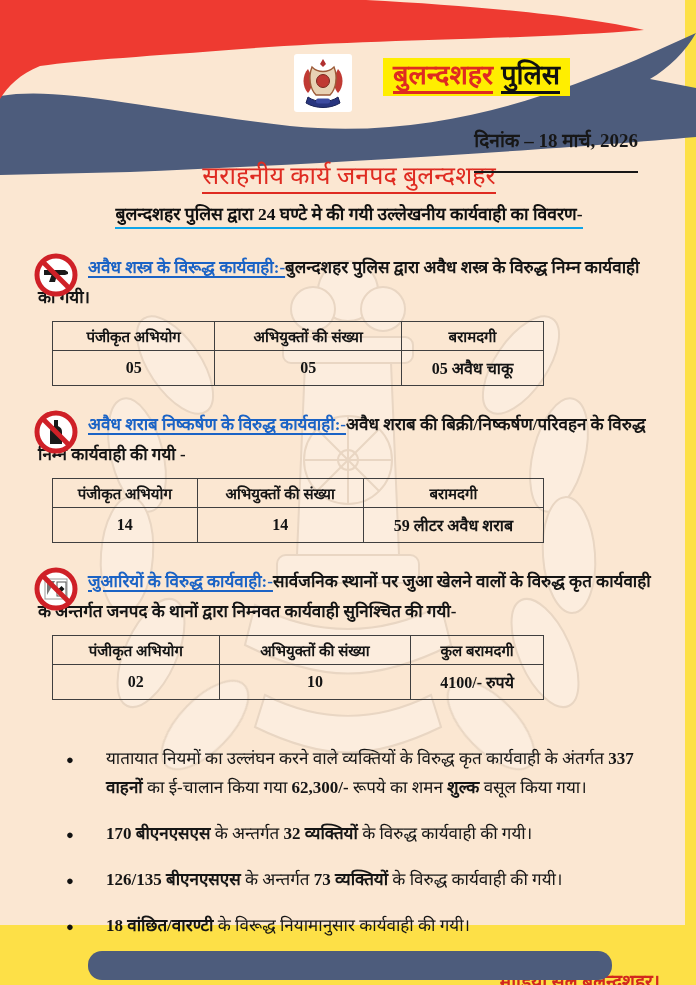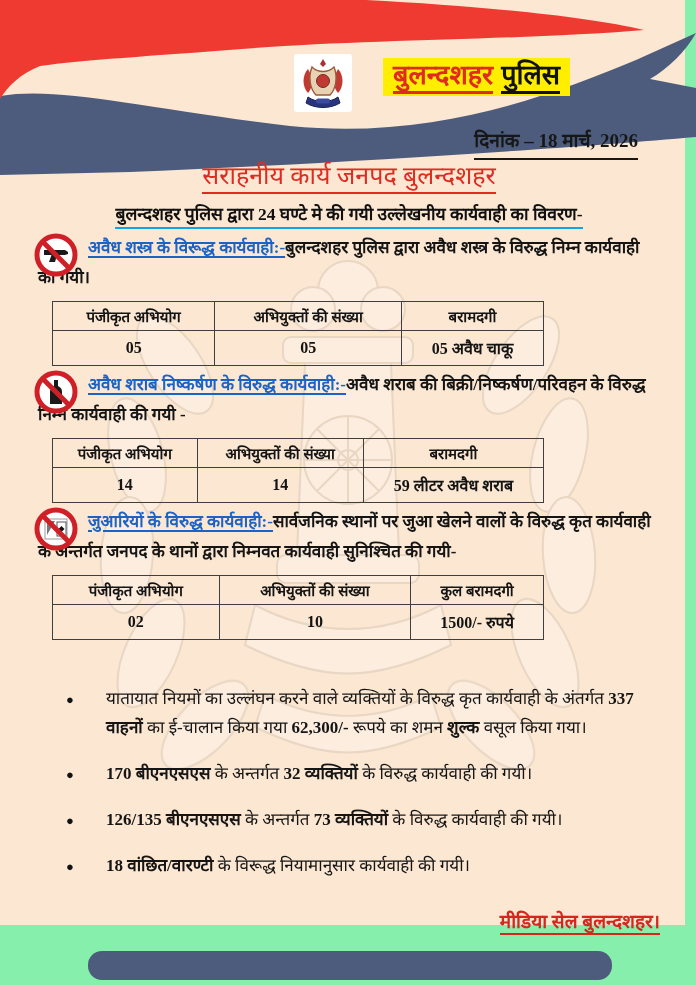--- a/index.html
+++ b/index.html
@@ -1,34 +1,34 @@
 <!DOCTYPE html>
 <html><head>
 <meta charset="utf-8">
 <style>
   html,body{margin:0;padding:0;background:#e8e8e8;}
-  .page{position:relative;width:696px;height:985px;background:#86efac;overflow:hidden;
+  .page{position:relative;width:696px;height:985px;background:#fde047;overflow:hidden;
         font-family:"Liberation Serif","DejaVu Serif",serif;}
   .paper{position:absolute;left:0;top:0;width:685px;height:925px;background:#fbe7d2;}
   .swooshes{position:absolute;left:0;top:0;}
   .logo-box{position:absolute;left:294px;top:54px;width:58px;height:58px;background:#ffffff;
             border-radius:3px;display:flex;align-items:center;justify-content:center;z-index:4;}
   .org-plate{position:absolute;left:383px;top:58px;background:#ffee00;padding:1px 10px 3px 10px;
              z-index:4;font-size:27px;font-weight:700;white-space:nowrap;line-height:1.25;}
   .org-a{color:#df2b21;border-bottom:3px solid #df2b21;padding-bottom:1px;}
   .org-b{color:#111111;border-bottom:3px solid #111111;padding-bottom:1px;margin-left:8px;}
   .date-line{position:absolute;right:58px;top:127px;z-index:4;font-size:19px;font-weight:700;
-             color:#171717;border-bottom:2px solid #171717;padding-bottom:5px;}
+             color:#171717;border-bottom:2px solid #171717;padding-bottom:18px;}
   .watermark{position:absolute;left:55px;top:225px;opacity:.5;z-index:1;}
   .body-col{position:absolute;left:38px;top:157px;width:622px;z-index:3;color:#151515;}
   h1.doc-title{margin:0 auto;display:table;font-size:25px;font-weight:400;color:#df2b21;
                border-bottom:2.5px solid #df2b21;padding-bottom:1px;}
   h2.doc-subtitle{margin:7px auto 0 auto;display:table;font-size:17.5px;font-weight:700;color:#101010;
                border-bottom:2px solid #0ea5e9;padding-bottom:2px;}
-  .section{position:relative;margin-top:4px;}
+  .section{position:relative;margin-top:24px;}
   .sec-icon{position:absolute;left:-4px;top:0px;width:44px;height:44px;}
   .sec-para{margin:0;font-size:17px;line-height:30px;font-weight:600;text-indent:50px;}
   .sec-heading{color:#1b63c5;font-weight:700;text-decoration:underline;
                text-decoration-thickness:1.5px;text-underline-offset:3px;}
   table.stats{border-collapse:collapse;margin:8px 0 0 14px;width:492px;background:transparent;}
   table.stats th,table.stats td{border:1.3px solid #3f3f3f;text-align:center;font-weight:700;color:#141414;}
   table.stats th{font-size:15px;padding:4px 3px;}
   table.stats td{font-size:16px;padding:6px 3px;}
   ul.points{list-style:none;margin:44px 0 0 0;padding:0;}
   ul.points li{position:relative;margin:0 0 17px 28px;padding-left:40px;font-size:17px;
@@ -170,21 +170,21 @@
               <tr>
                 <th>पंजीकृत अभियोग</th>
                 <th>अभियुक्तों की संख्या</th>
                 <th>कुल बरामदगी</th>
               </tr>
             </thead>
             <tbody>
               <tr>
                 <td>02</td>
                 <td>10</td>
-                <td>1500/- रुपये</td>
+                <td>4100/- रुपये</td>
               </tr>
             </tbody>
     </table>
   </div>
 </div>
     <ul class="points" id="bullets">
         <li><span>यातायात नियमों का उल्लंघन करने वाले व्यक्तियों के विरुद्ध कृत कार्यवाही के अंतर्गत </span><b>337 वाहनों</b><span> का ई-चालान किया गया </span><b>62,300/-</b><span> रूपये का शमन </span><b>शुल्क</b><span> वसूल किया गया।</span></li>
         <li><b>170 बीएनएसएस</b><span> के अन्तर्गत </span><b>32 व्यक्तियों</b><span> के विरुद्ध कार्यवाही की गयी।</span></li>
         <li><b>126/135 बीएनएसएस</b><span> के अन्तर्गत </span><b>73 व्यक्तियों</b><span> के विरुद्ध कार्यवाही की गयी।</span></li>
         <li><b>18 वांछित/वारण्टी</b><span> के विरूद्ध नियामानुसार कार्यवाही की गयी।</span></li>

